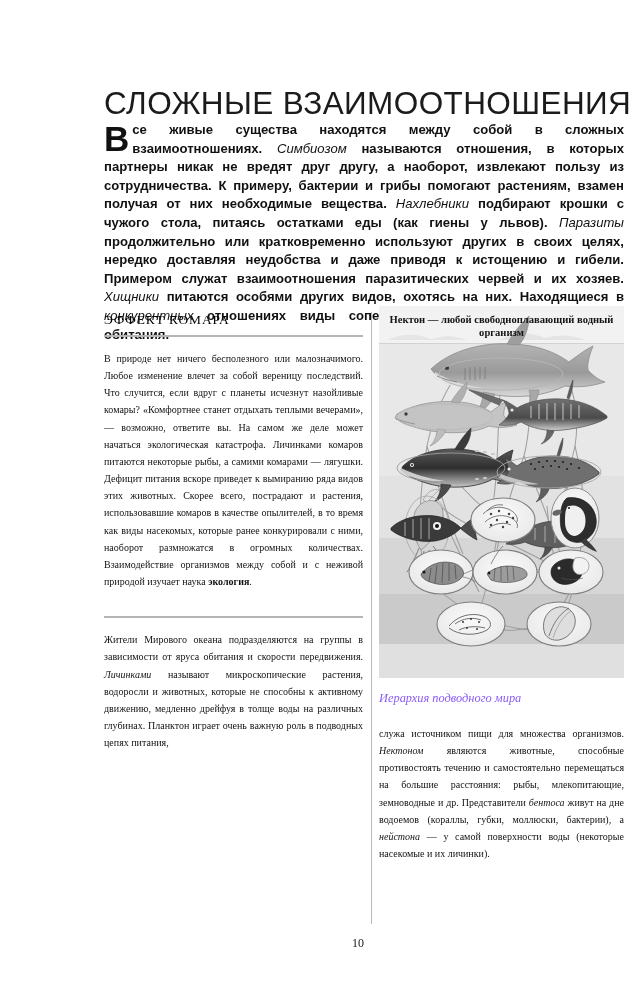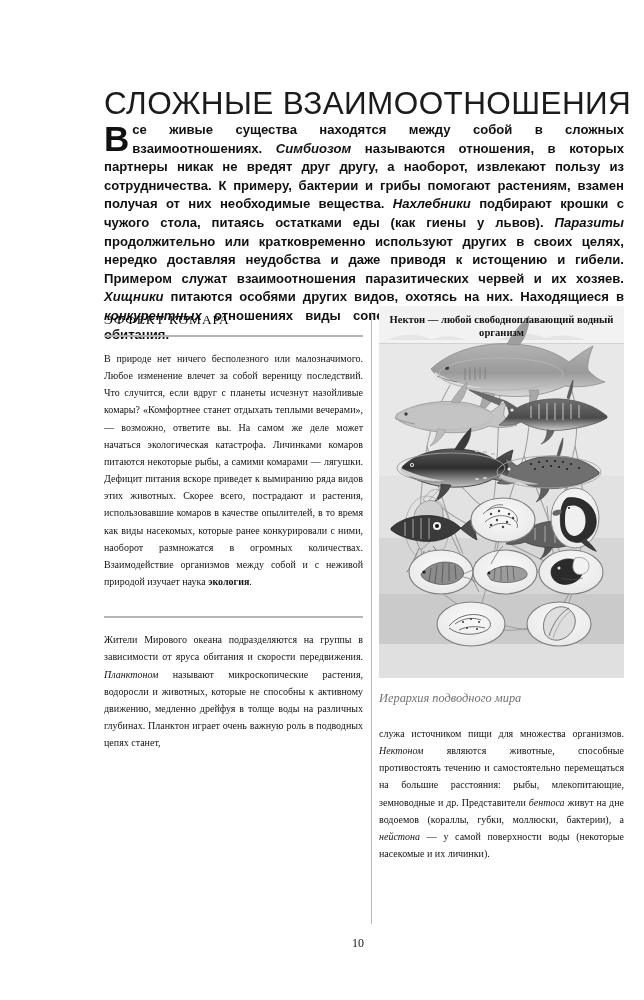--- a/index.html
+++ b/index.html
@@ -56,21 +56,21 @@
   .intro .dropcap {
     float: left;
     font-family: "Liberation Sans", "DejaVu Sans", sans-serif;
     font-size: 35px;
     line-height: 31px;
     font-weight: 600;
     padding: 1px 3px 0 0;
     margin-top: 1px;
     color: #111;
   }
-  .intro i { font-style: italic; font-weight: 700; }
+  .intro i { font-style: italic; font-weight: 400; }
 
   
   .col-divider {
     position: absolute;
     left: 335px;
     top: 312px;
     width: 1px;
     height: 612px;
     background: #b9b9b9;
   }
@@ -167,21 +167,21 @@
   .fig-svg { position: absolute; left: 0; top: 0; }
 
   .fig-caption {
     position: absolute;
     left: 343px;
     top: 691px;
     width: 245px;
     font-family: "Liberation Serif", "DejaVu Serif", serif;
     font-style: italic;
     font-size: 12.4px;
-    color: #737373;
+    color: #8b5cf6;
   }
 
   
   .page-number {
     position: absolute;
     left: 0;
     top: 936px;
     width: 644px;
     text-align: center;
     font-family: "Liberation Serif", "DejaVu Serif", serif;
@@ -204,21 +204,21 @@
 
   <div class="left-col">
 
     <div class="sect-head">ЭФФЕКТ КОМАРА</div>
     <div class="rule"></div>
     <p class="body-text"><span>В природе нет ничего бесполезного или малозначимого. Любое изменение влечет за собой вереницу последствий. Что случится, если вдруг с планеты исчезнут назойливые комары? «Комфортнее станет отдыхать теплыми вечерами», — возможно, ответите вы. На самом же деле может начаться экологическая катастрофа. Личинками комаров питаются некоторые рыбы, а самими комарами — лягушки. Дефицит питания вскоре приведет к вымиранию ряда видов этих животных. Скорее всего, пострадают и растения, использовавшие комаров в качестве опылителей, в то время как виды насекомых, которые ранее конкурировали с ними, наоборот размножатся в огромных количествах. Взаимодействие организмов между собой и с неживой природой изучает наука </span><b>экология</b><span>.</span></p>
 
     <div class="spacer-lg"></div>
 
     <div class="rule"></div>
-    <p class="body-text"><span>Жители Мирового океана подразделяются на группы в зависимости от яруса обитания и скорости передвижения. </span><i>Планктоном</i><span> называют микроскопические растения, водоросли и животных, которые не способны к активному движению, медленно дрейфуя в толще воды на различных глубинах. Планктон играет очень важную роль в подводных цепях станет,</span></p>
+    <p class="body-text"><span>Жители Мирового океана подразделяются на группы в зависимости от яруса обитания и скорости передвижения. </span><i>Личинками</i><span> называют микроскопические растения, водоросли и животных, которые не способны к активному движению, медленно дрейфуя в толще воды на различных глубинах. Планктон играет очень важную роль в подводных цепях питания,</span></p>
 
   </div>
 
   <div class="figure">
     <div class="fig-box">
 
       <div class="band band-1"></div>
       <div class="band band-2"></div>
       <div class="band band-3"></div>
       <div class="band band-4"></div>

